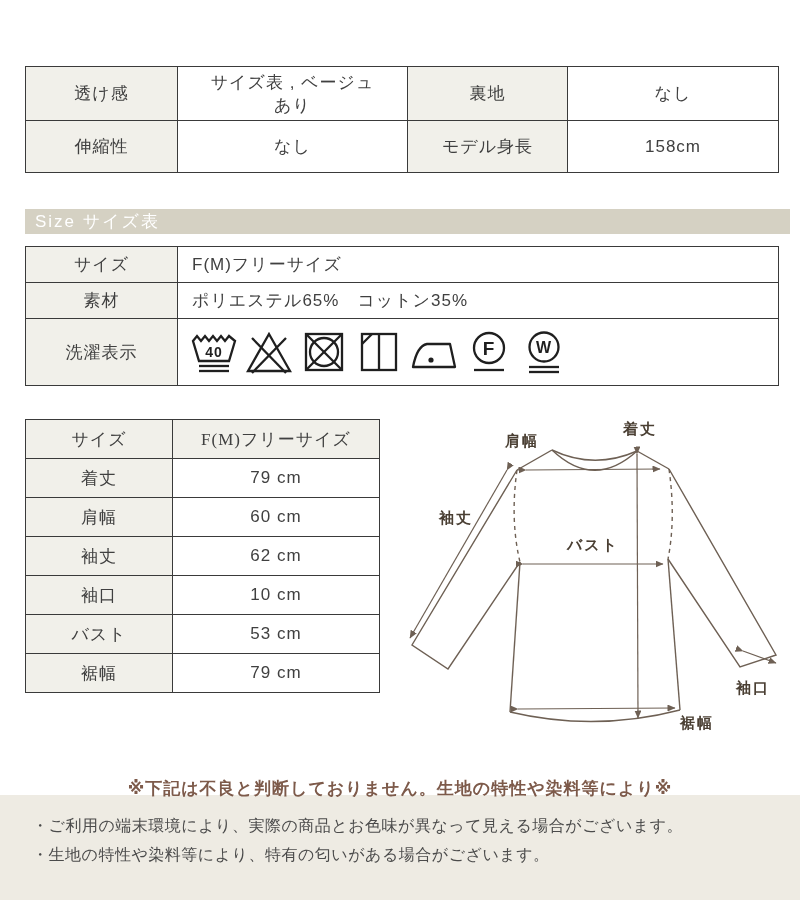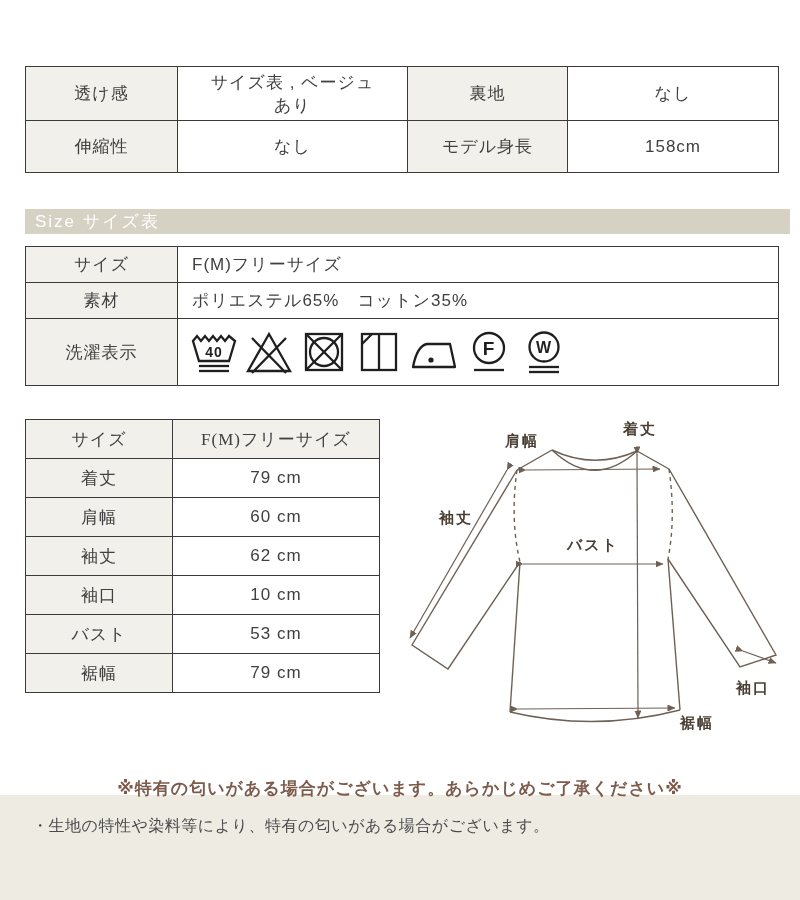--- a/index.html
+++ b/index.html
@@ -223,18 +223,19 @@
       <line x1="351" y1="241" x2="384" y2="253" marker-start="url(#ah)" marker-end="url(#ah)"></line>
     </g>
     <text x="248" y="24" text-anchor="middle">着丈</text>
     <text x="130" y="36" text-anchor="middle">肩幅</text>
     <text x="64" y="113" text-anchor="middle">袖丈</text>
     <text x="201" y="140" text-anchor="middle">バスト</text>
     <text x="361" y="283" text-anchor="middle">袖口</text>
     <text x="305" y="318" text-anchor="middle">裾幅</text>
   </svg>
 
-  <div class="note-title">※特有の匂いがある場合がございます。あらかじめご了承ください※</div>
+  <div class="note-title">※下記は不良と判断しておりません。生地の特性や染料等により※</div>
   <div class="note-panel">
+    <div class="note-line">・ご利用の端末環境により、実際の商品とお色味が異なって見える場合がございます。</div>
     <div class="note-line">・生地の特性や染料等により、特有の匂いがある場合がございます。</div>
   </div>
 
 </div>
 
 </body></html>

